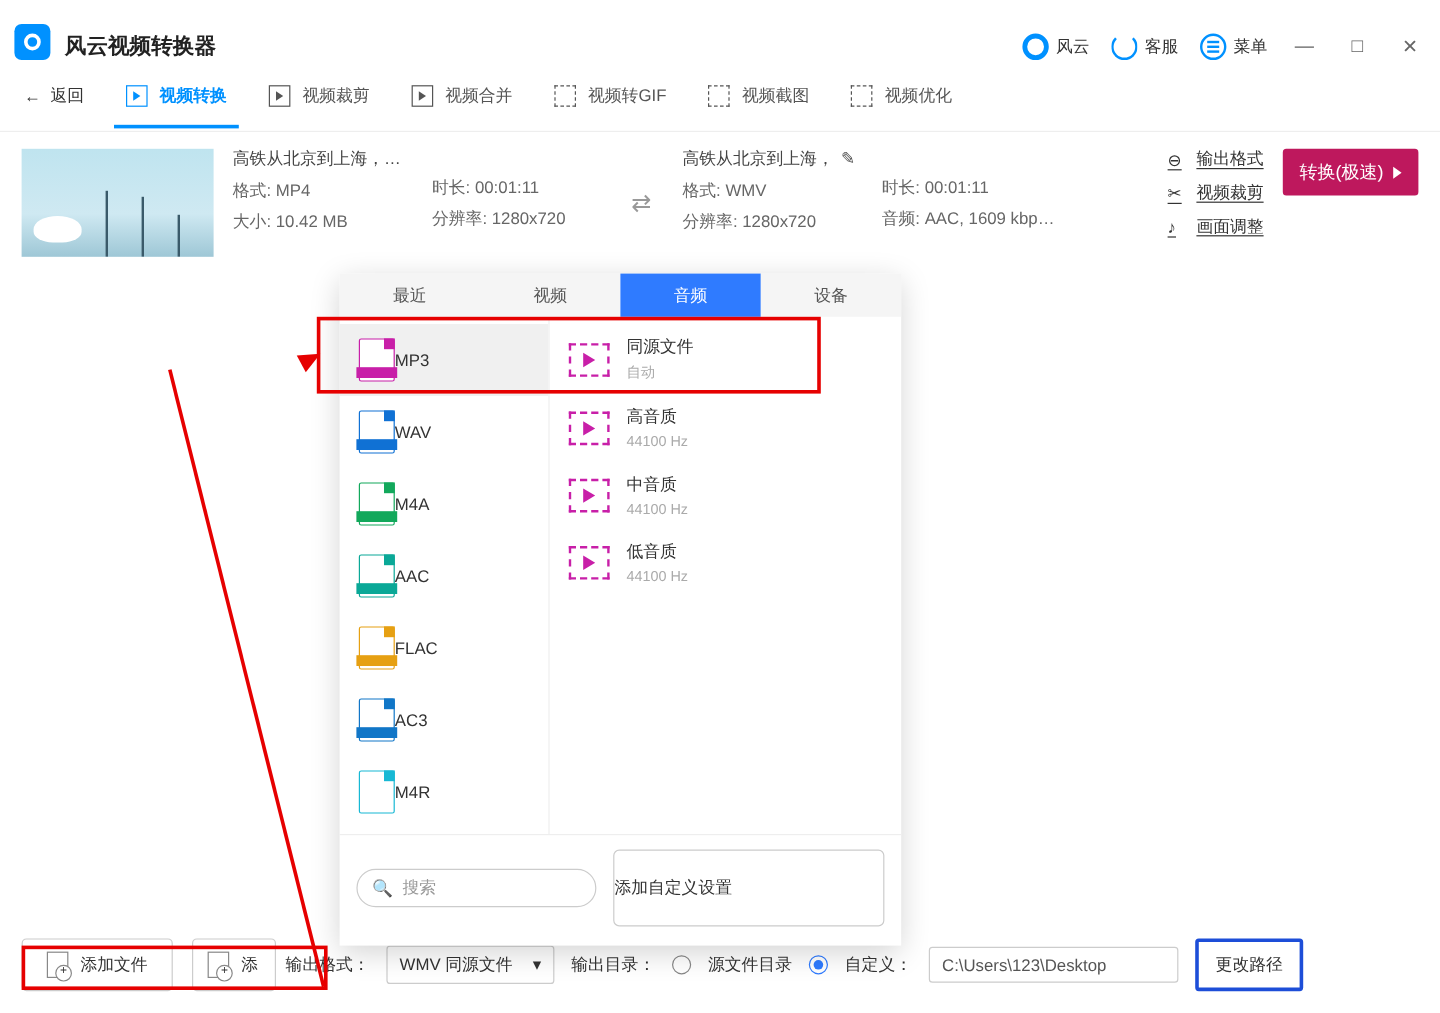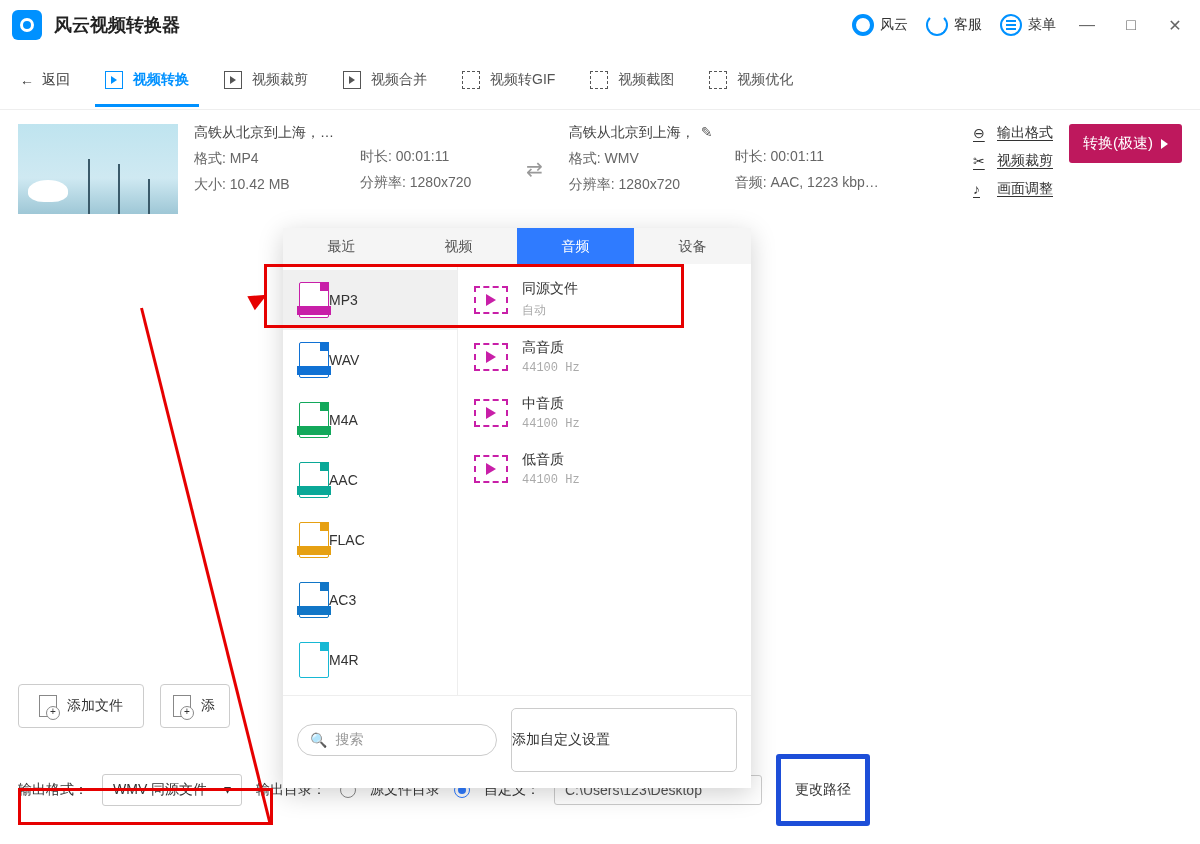--- a/index.html
+++ b/index.html
@@ -1,19 +1,19 @@
 <!DOCTYPE html>
 <html><head>
 <meta charset="utf-8">
 <style>
 * { box-sizing: border-box; margin: 0; padding: 0; font-family: "Microsoft YaHei", Arial, sans-serif; }
 body { width: 1200px; height: 844px; background: #fff; position: relative; font-size: 14px; color: #333; }
 
 
-.titlebar { height: 50px; display: flex; align-items: center; padding: 0 12px; }
+.titlebar { height: 50px; display: flex; align-items: flex-end; padding: 0 12px; }
 .logo { width: 30px; height: 30px; background: #0091ff; border-radius: 6px; display: flex; align-items: center; justify-content: center; color: #fff; font-weight: bold; }
 .logo-inner { width: 14px; height: 14px; border: 3px solid #fff; border-radius: 50%; }
 .app-title { margin-left: 12px; font-size: 18px; font-weight: 600; color: #222; }
 .titlebar-right { margin-left: auto; display: flex; align-items: center; gap: 18px; }
 .tb-item { display: flex; align-items: center; gap: 6px; color: #333; cursor: pointer; }
 .tb-icon { width: 22px; height: 22px; }
 .icon-target { border: 4px solid #0091ff; border-radius: 50%; width: 22px; height: 22px; }
 .icon-headset { border: 2px solid #0091ff; border-top-color: transparent; border-radius: 50%; width: 22px; height: 22px; position: relative; }
 .icon-menu { border: 2px solid #0091ff; border-radius: 50%; width: 22px; height: 22px; display:flex; flex-direction:column; justify-content:center; gap:2px; padding:0 4px;}
 .icon-menu i { height:2px; background:#0091ff; display:block;}
@@ -64,46 +64,46 @@
 .fmt-ic.m4a{ color:#12a85b;}
 .fmt-ic.wma{ color:#7436d8;}
 .fmt-ic.aac{ color:#0aa897;}
 .fmt-ic.flac{ color:#e6a012;}
 .fmt-ic.ac3{ color:#1176c7;}
 .fmt-ic.m4r{color:#17b8d4;}
 .q-item { display:flex; align-items:center; gap:14px; padding:10px 16px; cursor:pointer;}
 .q-ic { width:34px; height:28px; border:2px dashed #c81fa8; display:flex; align-items:center; justify-content:center;}
 .q-ic::before{content:""; border-left:10px solid #c81fa8; border-top:6px solid transparent; border-bottom:6px solid transparent;}
 .q-txt { display:flex; flex-direction:column;}
-.q-sub { color:#aaa; font-size:12px; margin-top:4px;font-family:Liberation Mono, monospace;}
+.q-sub { color:#aaa; font-size:12px; margin-top:4px;}
 .p-foot { display:flex; padding:12px 14px 16px; gap:14px; align-items:center; border-top:1px solid #eee;}
 .search { flex:0 0 200px; display:flex; align-items:center; border:1px solid #ccc; border-radius:18px; padding:6px 12px; color:#999; gap:8px;}
 .cus-btn { flex:1; border:1px solid #ccc; border-radius:5px; padding:22px 0; text-align:left; cursor:pointer;}
 
 
 .hl { position:absolute; border:3px solid #e60000; pointer-events:none; z-index:10;}
 .arrow-line { position:absolute; width:3px; background:#e60000; transform-origin:top center; z-index:9; pointer-events:none;}
 .arrow-head { position:absolute; width:0; height:0; border-left:8px solid transparent; border-right:8px solid transparent; border-bottom:18px solid #e60000; z-index:9; pointer-events:none;}
 
 
-.bottom { position:absolute; left:0; right:0; bottom:0; padding:12px 18px 18px; display:flex; flex-direction:column; gap:26px; background:#fff;}
+.bottom { position:absolute; left:0; right:0; bottom:0; padding:12px 18px 18px; display:flex; flex-direction:row; gap:8px; background:#fff;}
 .btm-row1 { display:flex; gap:16px; align-items:center;}
 .outline-btn { border:1px solid #ccc; border-radius:4px; padding:10px 20px; display:flex; align-items:center; gap:10px; cursor:pointer;}
 .file-ic { width:18px; height:22px; border:1.5px solid #888; position:relative;}
 .file-ic::after{content:"+"; position:absolute; right:-4px; bottom:-4px; width:12px; height:12px; background:#fff; border:1px solid #888; border-radius:50%; font-size:10px; line-height:10px; text-align:center;}
 .big-btn { margin-left:auto; background:#2f7bff; color:#fff; padding:16px 56px; border-radius:4px; cursor:pointer; display:flex; align-items:center; gap:12px; font-size:18px;}
 .big-btn .pic { width:20px; height:20px; border:2px solid #fff; display:flex; align-items:center; justify-content:center;}
 .big-btn .pic::before{content:""; border-left:7px solid #fff; border-top:5px solid transparent; border-bottom:5px solid transparent;}
 .btm-row2 { display:flex; align-items:center; gap:14px;}
 .sel-box { border:1px solid #ccc; border-radius:3px; padding:6px 10px; width:140px; display:flex; justify-content:space-between; cursor:pointer;}
 .radio { width:16px; height:16px; border:1.5px solid #888; border-radius:50%; display:inline-block; position:relative;}
 .radio.on{ border-color:#2f7bff;}
 .radio.on::after{content:""; position:absolute; inset:3px; background:#2f7bff; border-radius:50%;}
 .path-box { border:1px solid #ccc; border-radius:3px; padding:6px 10px; width:208px; overflow:hidden; white-space:nowrap; color:#555;}
-.small-btn { border:5px solid #1d4ed8; border-radius:3px; padding:22px 14px; cursor:pointer;}
+.small-btn { border:3px solid #1d4ed8; border-radius:3px; padding:10px 14px; cursor:pointer;}
 </style>
 </head>
 <body>
 
 <div class="titlebar">
   <div class="logo">
       <div class="logo-inner"></div>
     </div>
   <div class="app-title">风云视频转换器</div>
   <div class="titlebar-right">
@@ -178,21 +178,21 @@
   </div>
   <div class="shuffle">⇄</div>
   <div class="col" style="width:150px">
     <div class="title-line"><span>高铁从北京到上海，</span><span class="pencil">✎</span></div>
     <div class="meta"><span>格式:</span> <span>WMV</span></div>
     <div class="meta"><span>分辨率:</span> <span>1280x720</span></div>
   </div>
   <div class="col" style="width:150px">
     <div>&nbsp;</div>
     <div class="meta"><span>时长:</span> <span>00:01:11</span></div>
-    <div class="meta"><span>音频:</span> <span>AAC, 1223 kbp…</span></div>
+    <div class="meta"><span>音频:</span> <span>AAC, 1609 kbp…</span></div>
   </div>
   <div class="side-actions">
     <div class="sa-row">
         <span class="sa-ic">⊖</span>
         <span>输出格式</span>
       </div>
     <div class="sa-row">
         <span class="sa-ic">✂</span>
         <span>视频裁剪</span>
       </div>

